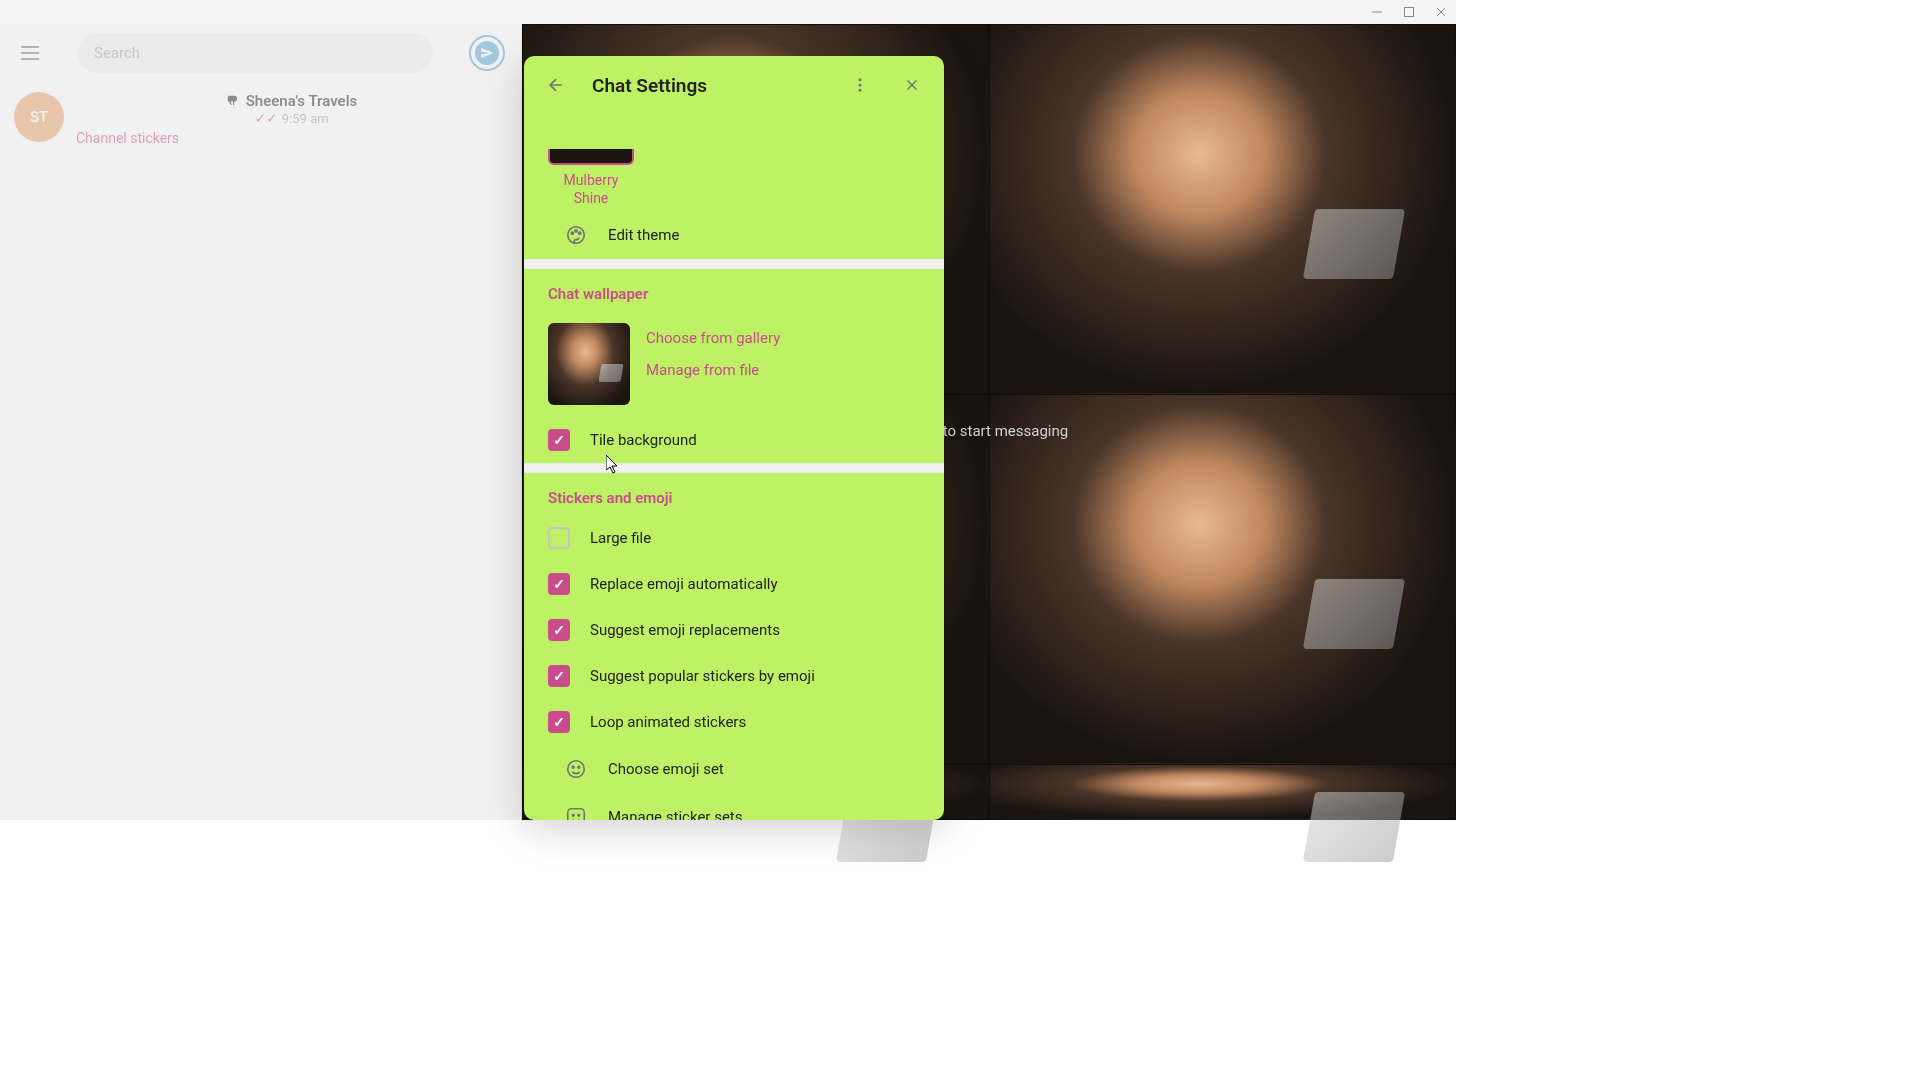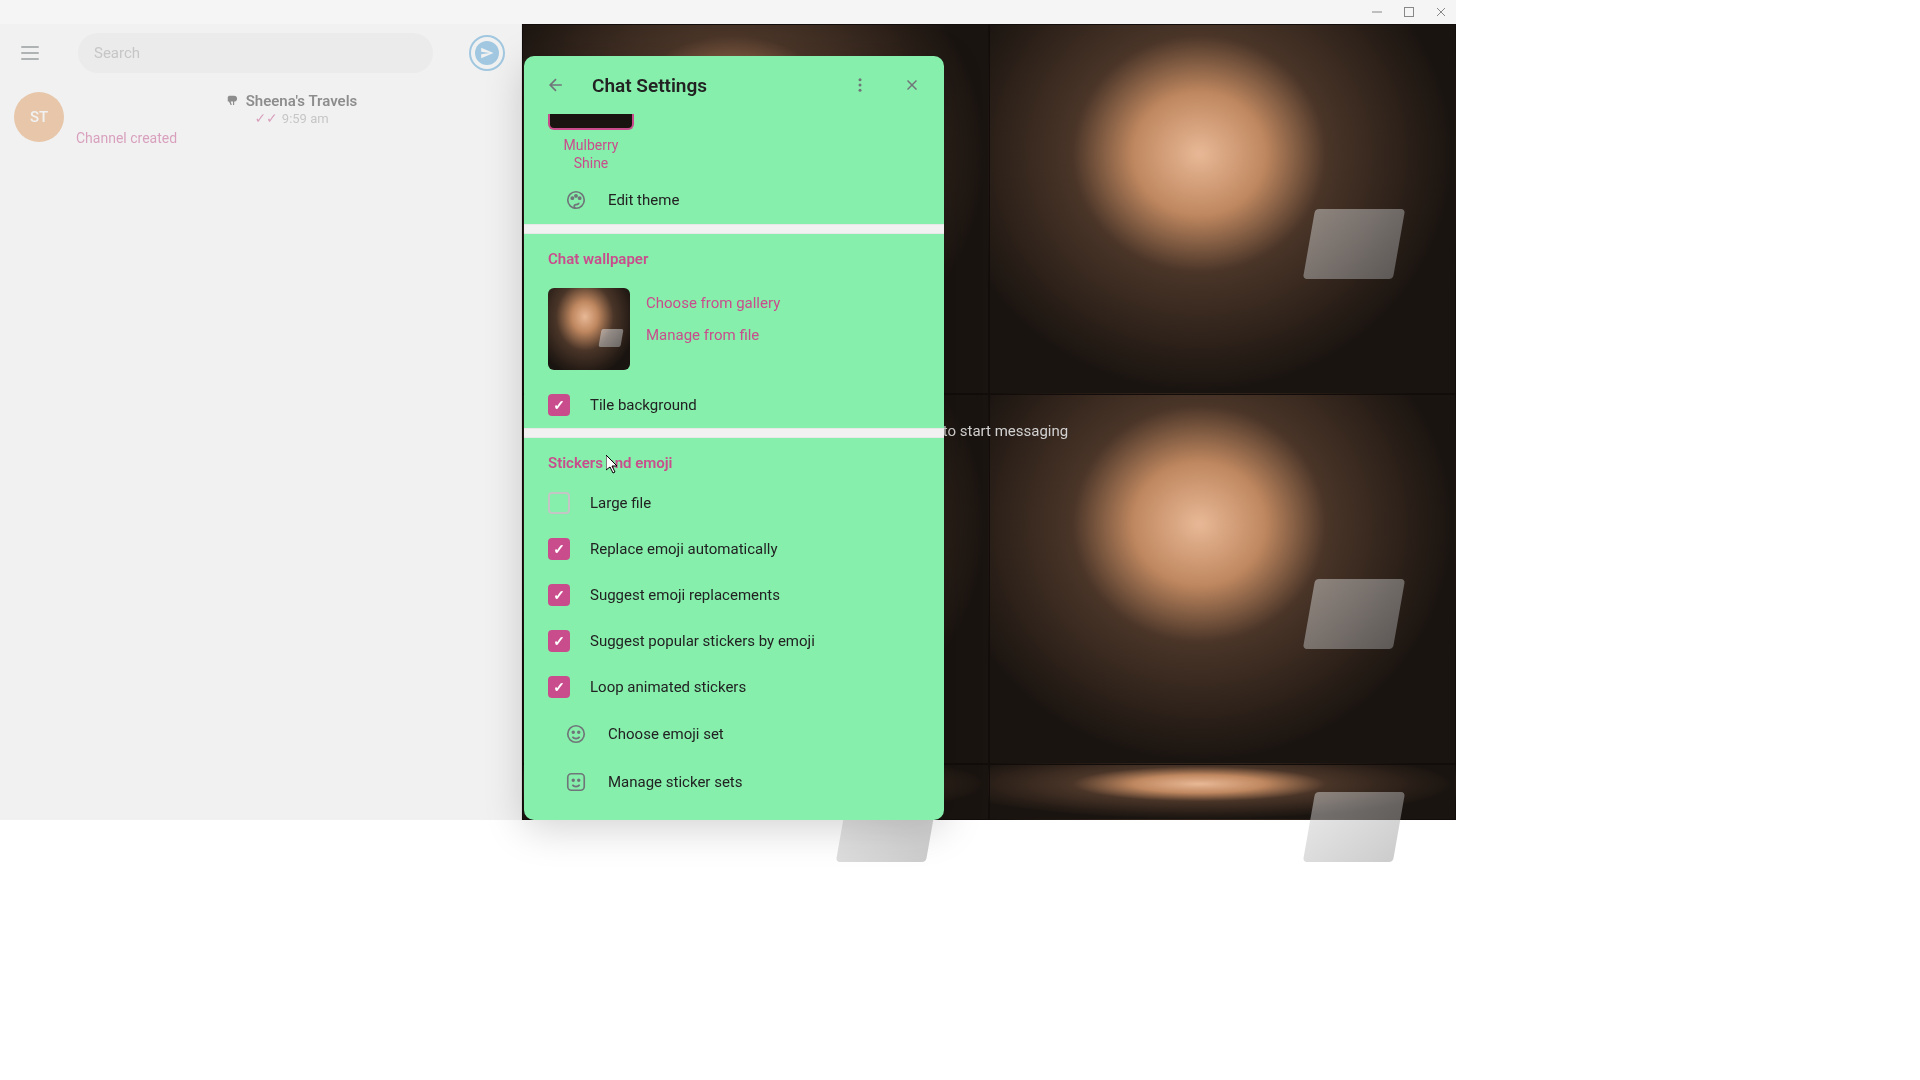--- a/index.html
+++ b/index.html
@@ -203,27 +203,28 @@
     }
     .dim-overlay-left {
       width: 522px;
     }
     .modal {
       position: absolute;
       left: 524px;
       top: 56px;
       width: 420px;
       height: 764px;
-      background: #86efac;
+      background: #bef264;
       border-radius: 10px;
       box-shadow: 0 8px 40px rgba(0,0,0,0.18);
       z-index: 10;
       overflow: hidden;
       display: flex;
       flex-direction: column;
+      gap: 35px;
     }
     .modal-header {
       display: flex;
       align-items: center;
       padding: 12px 16px;
       gap: 20px;
       height: 58px;
     }
     .back-btn, .menu-btn, .close-btn {
       width: 32px;
@@ -416,21 +417,21 @@
               <svg width="14" height="14" viewBox="0 0 24 24" fill="#222">
                   <path d="M3 11v2h2l3 6h2l-2-6h4v6h2v-6c3 0 5-2 5-5s-2-5-5-5H5l-2 2v6z"></path>
                 </svg>
               <span>Sheena's Travels</span>
             </div>
             <div class="chat-time">
               <span class="checkmarks">✓✓</span>
               <span>9:59 am</span>
             </div>
           </div>
-          <div class="chat-preview">Channel created</div>
+          <div class="chat-preview">Channel stickers</div>
         </div>
       </div>
       <div class="dim-overlay dim-overlay-left"></div>
     </div>
 
     <div class="content-area">
       <div class="bg-tile"></div>
       <div class="bg-tile"></div>
       <div class="bg-tile"></div>
       <div class="bg-tile"></div>

